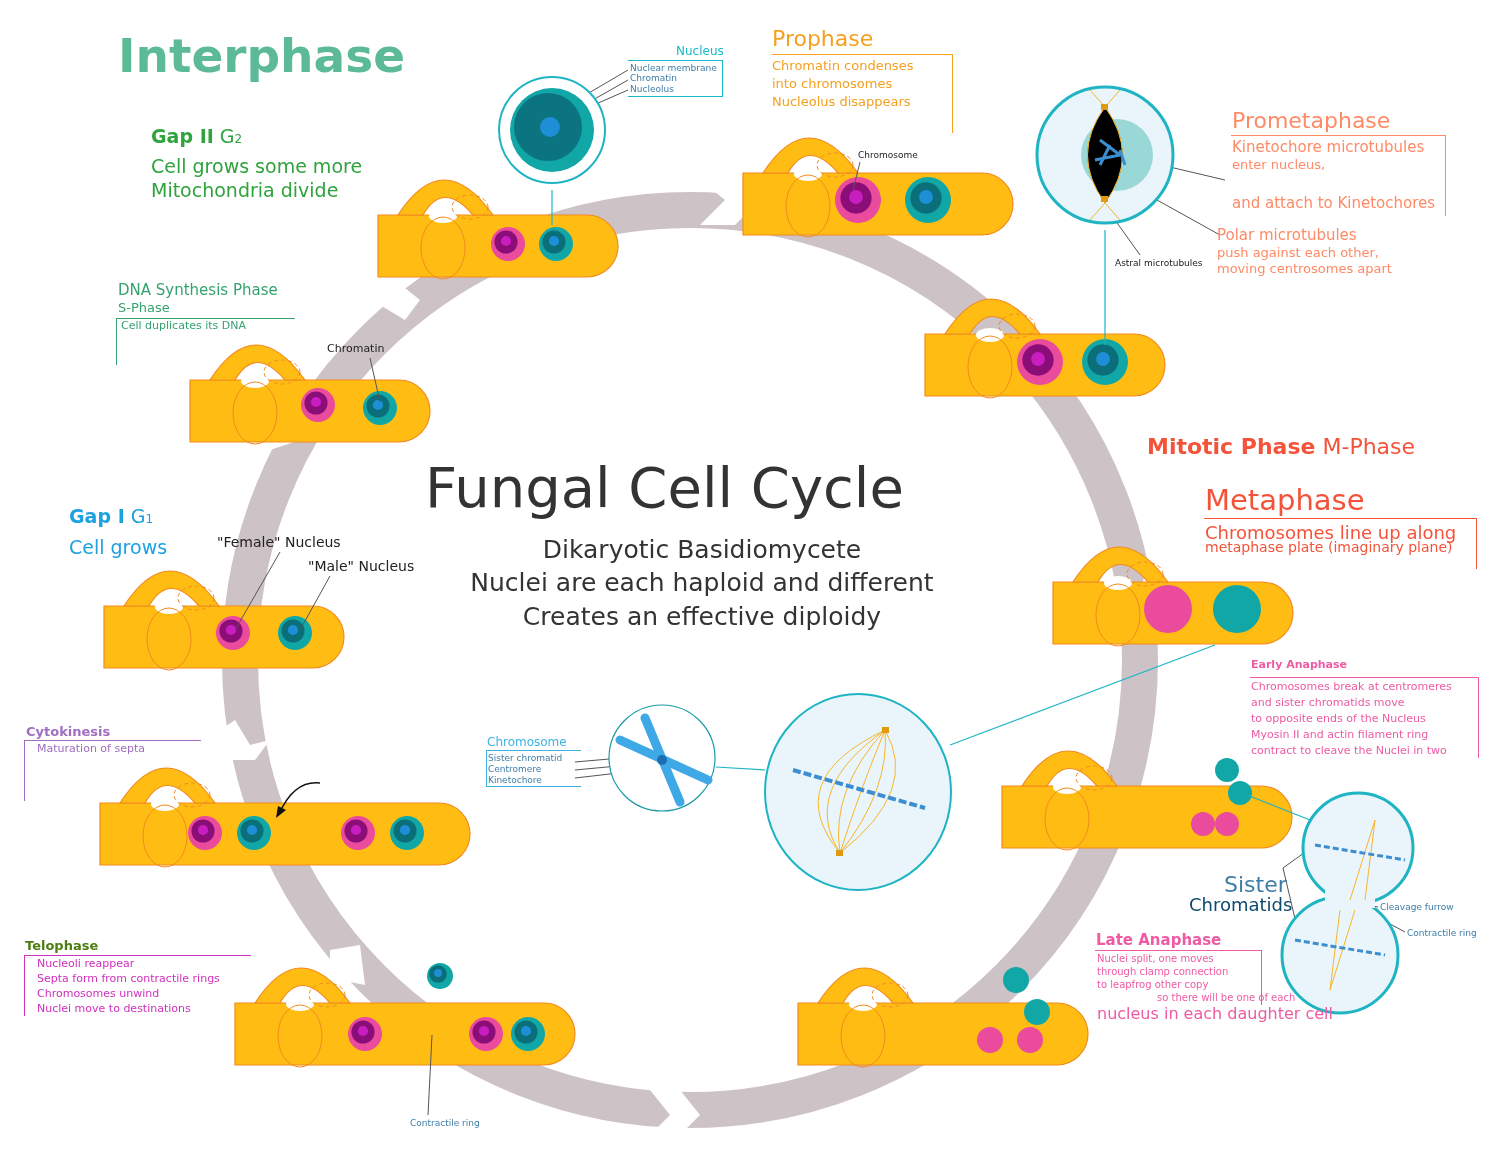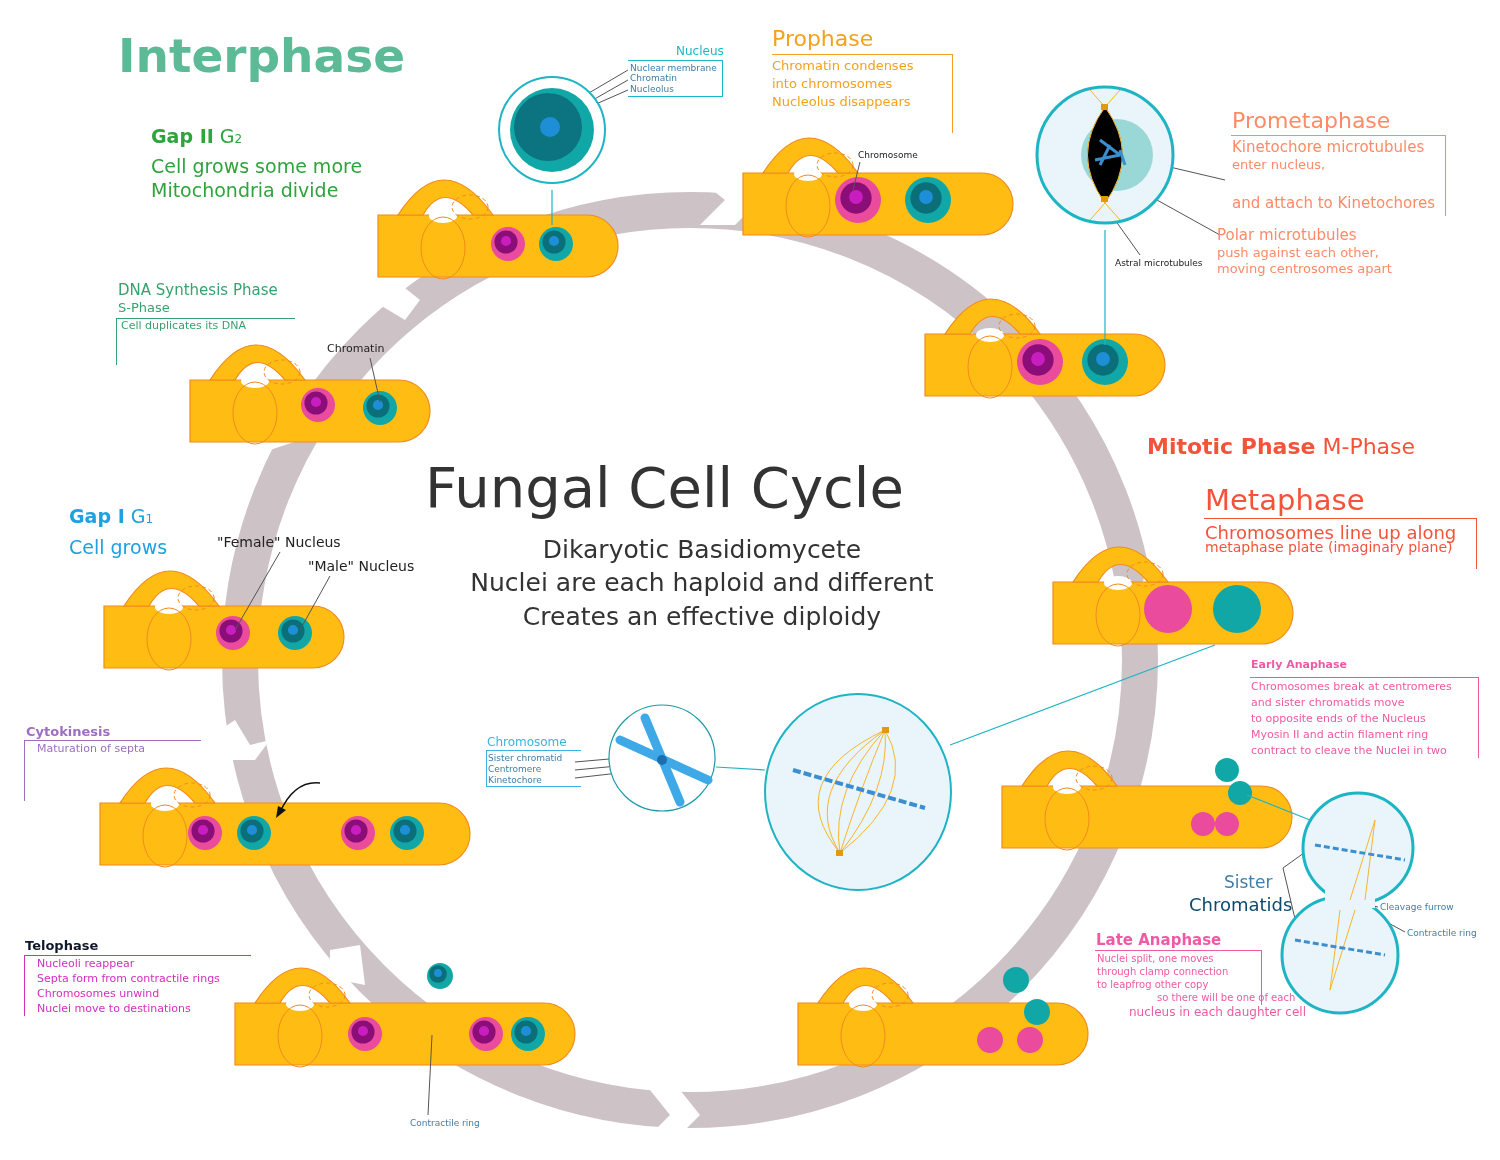--- a/index.html
+++ b/index.html
@@ -329,34 +329,34 @@
 <div class="t" style="left:488px;top:775px;font-size:9px;color:#3e7ea8;">Kinetochore</div>
 
 <div class="t b" style="left:1251px;top:659px;font-size:11px;color:#ee5aa4;">Early Anaphase</div>
 <div class="box" style="left:1250px;top:677px;width:228px;height:80px;border-top:1px solid #ee5aa4;border-right:1px solid #ee5aa4;"></div>
 <div class="t" style="left:1251px;top:681px;font-size:11px;color:#ee5aa4;">Chromosomes break at centromeres</div>
 <div class="t" style="left:1251px;top:697px;font-size:11px;color:#ee5aa4;">and sister chromatids move</div>
 <div class="t" style="left:1251px;top:713px;font-size:11px;color:#ee5aa4;">to opposite ends of the Nucleus</div>
 <div class="t" style="left:1251px;top:729px;font-size:11px;color:#ee5aa4;">Myosin II and actin filament ring</div>
 <div class="t" style="left:1251px;top:745px;font-size:11px;color:#ee5aa4;">contract to cleave the Nuclei in two</div>
 
-<div class="t" style="left:1224px;top:872px;font-size:17px;color:#3e7ea8;">Sister</div>
+<div class="t" style="left:1224px;top:872px;font-size:22px;color:#3e7ea8;">Sister</div>
 <div class="t" style="left:1173px;top:894px;font-size:18px;color:#0c4a6e;margin-left:16px;">Chromatids</div>
 <div class="t" style="left:1380px;top:902px;font-size:9px;color:#3e7ea8;">Cleavage furrow</div>
 <div class="t" style="left:1407px;top:928px;font-size:9px;color:#3e7ea8;">Contractile ring</div>
 
 <div class="t b" style="left:1096px;top:932px;font-size:15px;color:#ee5aa4;">Late Anaphase</div>
 <div class="box" style="left:1095px;top:950px;width:166px;height:54px;border-top:1px solid #ee5aa4;border-right:1px solid #ee5aa4;"></div>
 <div class="t" style="left:1097px;top:953px;font-size:10px;color:#ee5aa4;">Nuclei split, one moves</div>
 <div class="t" style="left:1097px;top:966px;font-size:10px;color:#ee5aa4;">through clamp connection</div>
 <div class="t" style="left:1097px;top:979px;font-size:10px;color:#ee5aa4;">to leapfrog other copy</div>
 <div class="t" style="left:1157px;top:992px;font-size:10px;color:#ee5aa4;">so there will be one of each</div>
-<div class="t" style="left:1097px;top:1005px;font-size:12px;color:#ee5aa4;margin-left:32px;">nucleus in each daughter cell</div>
-
-<div class="t b" style="left:25px;top:938px;font-size:13px;color:#0f172a;">Telophase</div>
+<div class="t" style="left:1097px;top:1005px;font-size:16px;color:#ee5aa4;">nucleus in each daughter cell</div>
+
+<div class="t b" style="left:25px;top:938px;font-size:13px;color:#4d7c0f;">Telophase</div>
 <div class="box" style="left:24px;top:955px;width:226px;height:60px;border-top:1px solid #d12fbd;border-left:1px solid #d12fbd;"></div>
 <div class="t" style="left:37px;top:958px;font-size:11px;color:#d12fbd;">Nucleoli reappear</div>
 <div class="t" style="left:37px;top:973px;font-size:11px;color:#d12fbd;">Septa form from contractile rings</div>
 <div class="t" style="left:37px;top:988px;font-size:11px;color:#d12fbd;">Chromosomes unwind</div>
 <div class="t" style="left:37px;top:1003px;font-size:11px;color:#d12fbd;">Nuclei move to destinations</div>
 <div class="t" style="left:410px;top:1118px;font-size:9px;color:#3e7ea8;">Contractile ring</div>
 
 <div class="t b" style="left:26px;top:724px;font-size:13px;color:#a06ec0;">Cytokinesis</div>
 <div class="box" style="left:24px;top:740px;width:176px;height:60px;border-top:1px solid #a06ec0;border-left:1px solid #a06ec0;"></div>
 <div class="t" style="left:37px;top:743px;font-size:11px;color:#a06ec0;">Maturation of septa</div>

